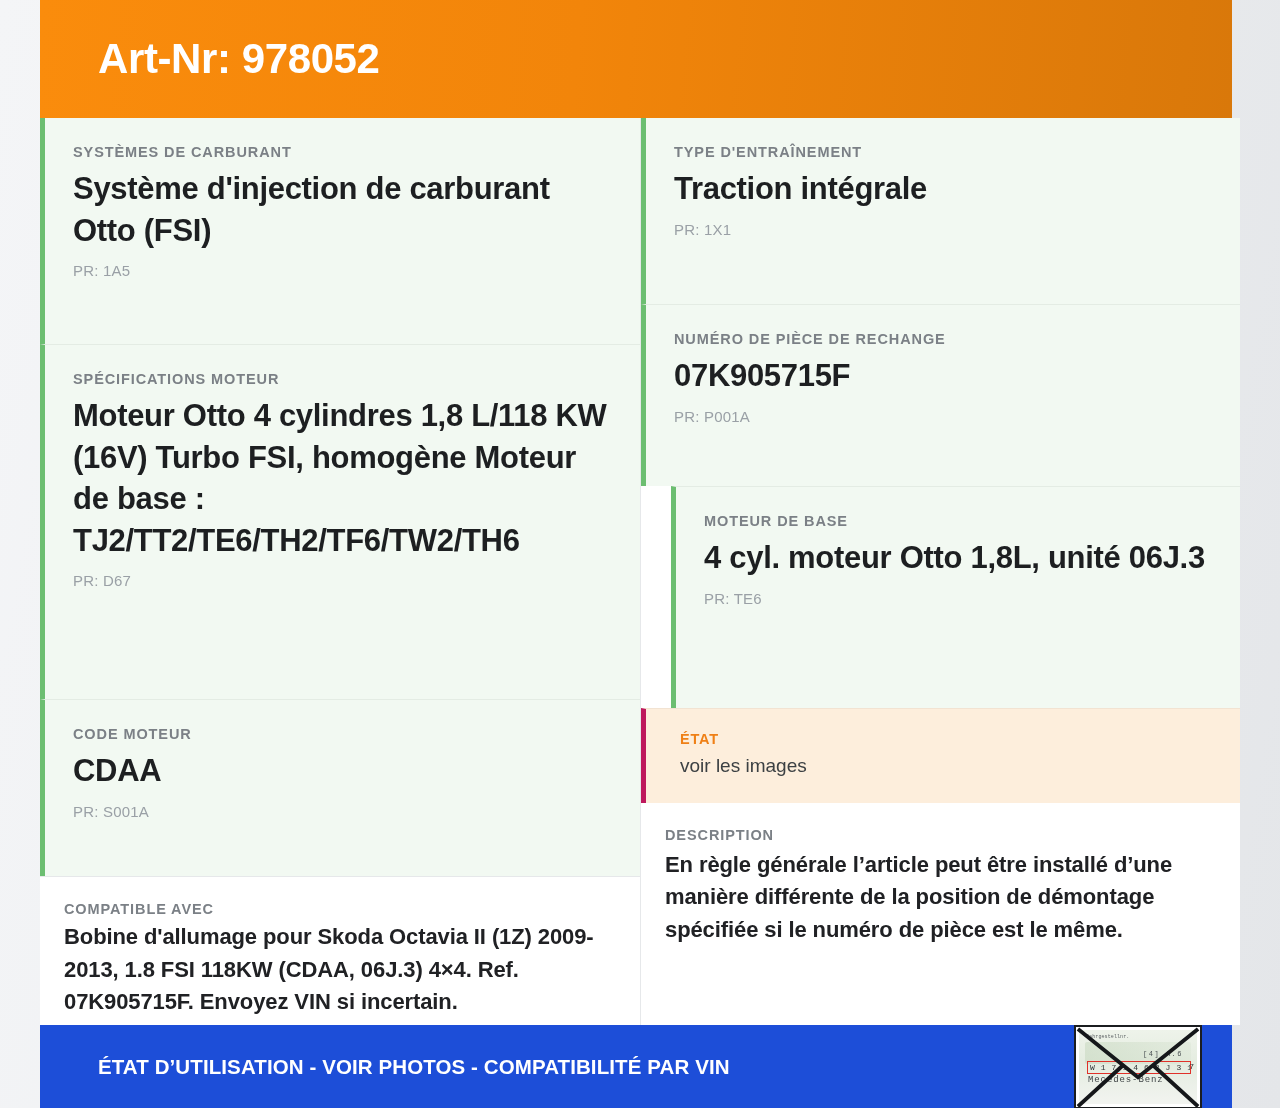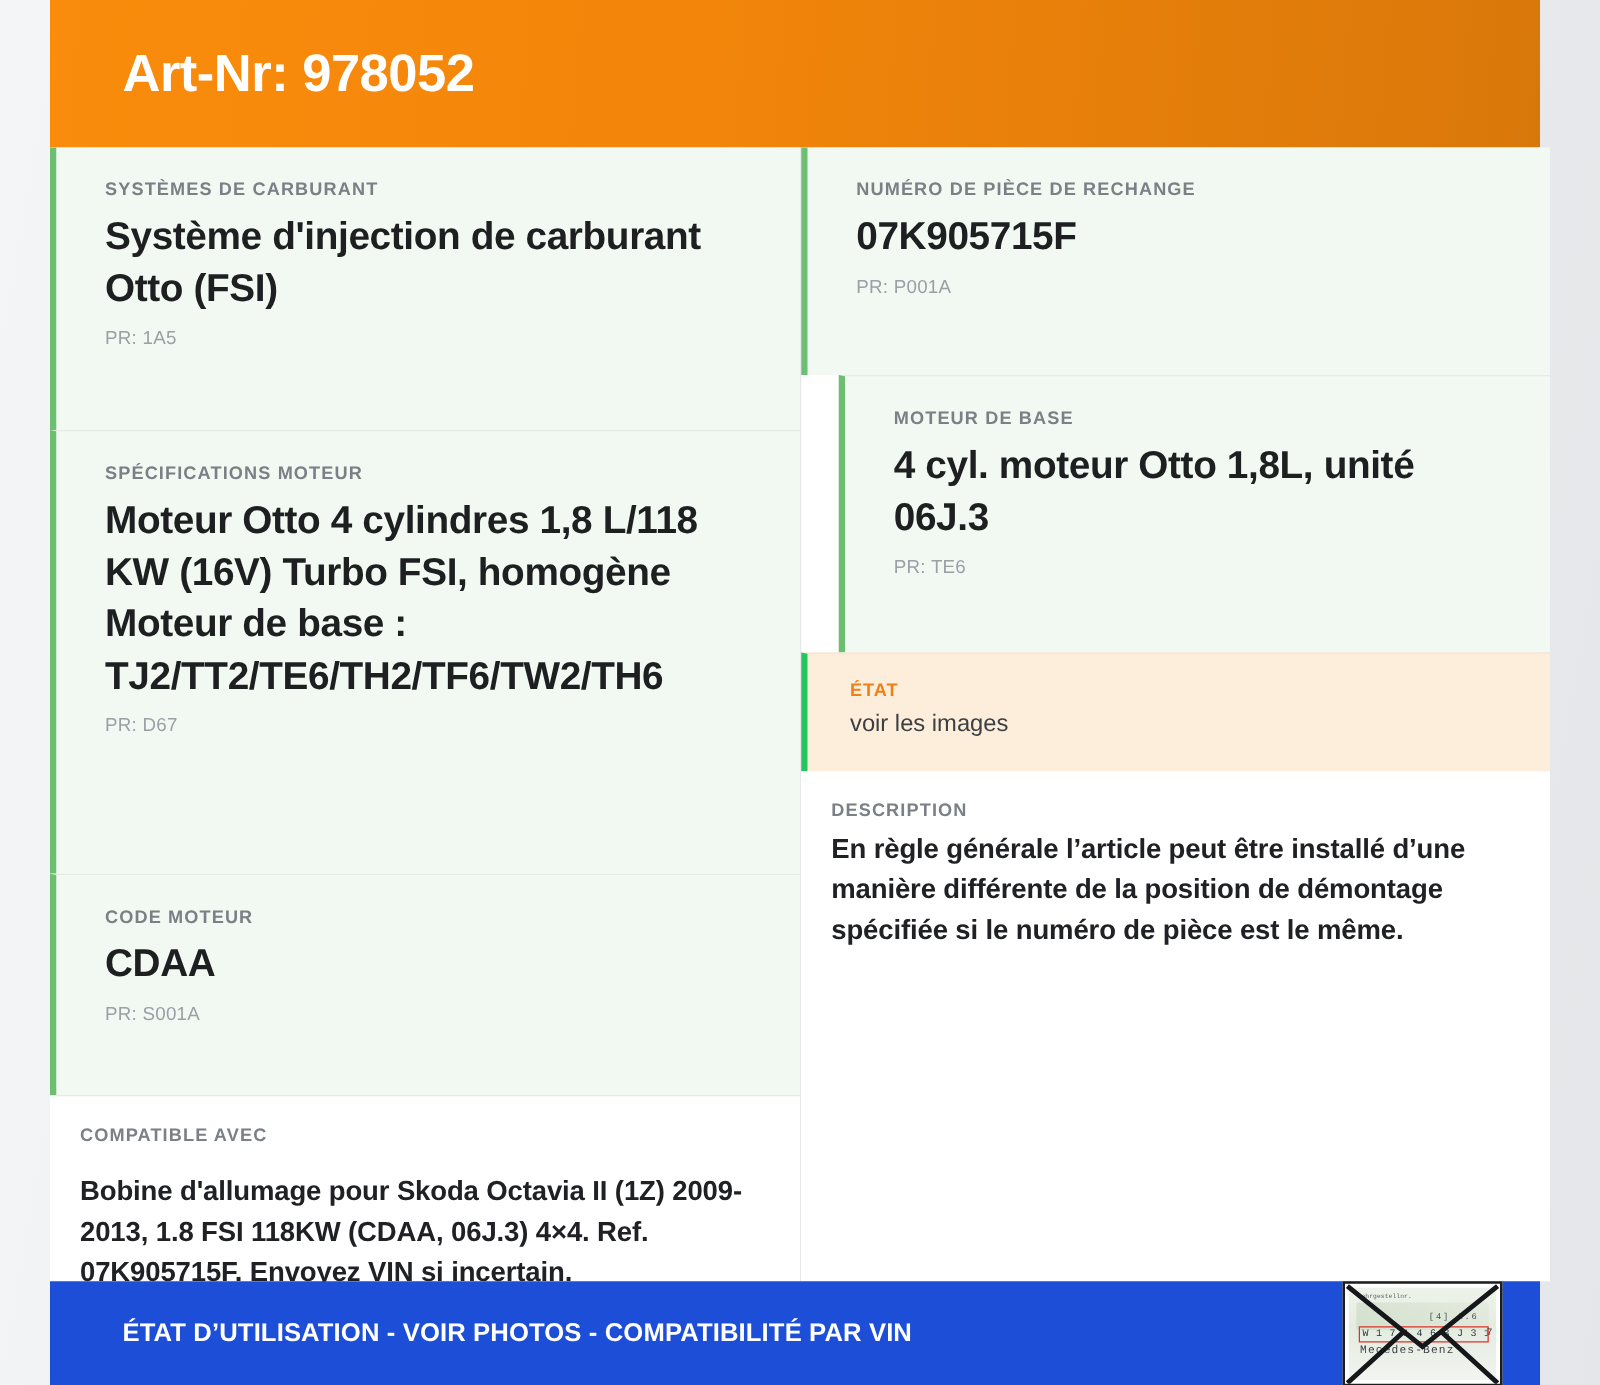--- a/index.html
+++ b/index.html
@@ -52,21 +52,21 @@
     display: flex;
     flex-direction: column;
   }
   .col-left  { width: 600px; flex: 0 0 600px; }
   .col-right { width: 600px; flex: 0 0 600px; border-left: 1px solid #e6e8ea; }
 
   
   .card {
     background: #f2f9f2;
     border-left: 5px solid #6cbe71;
-    padding: 26px 28px 24px 39px;
+    padding: 26px 28px 24px 28px;
   }
   .card + .card { border-top: 1px solid #e4ecE4; }
   .col-left .card.first,
   .col-right .card.first { border-top: none; }
 
   .card-label {
     font-size: 14.5px;
     font-weight: bold;
     letter-spacing: 0.9px;
     color: #7b8086;
@@ -93,21 +93,21 @@
   .card-code   { min-height: 177px; }
 
   
   .card-drive  { min-height: 186px; }
   .card-part   { min-height: 182px; }
   .card-base   { min-height: 222px; margin-left: 30px; }
 
   
   .card-etat {
     background: #fdeedc;
-    border-left: 5px solid #22c55e;
+    border-left: 5px solid #be185d;
     border-top: 1px solid #f2e3d2;
     padding: 22px 28px 24px 34px;
     min-height: 92px;
   }
   .card-etat .card-label { color: #ef8017; margin-bottom: 7px; letter-spacing: 0.8px; }
   .card-etat .etat-value {
     font-size: 19px;
     color: #3c4043;
     line-height: 1.3;
   }
@@ -117,21 +117,21 @@
     background: #ffffff;
     padding: 24px 30px 26px 24px;
     flex: 1 1 auto;
   }
   .plain-label {
     font-size: 14.5px;
     font-weight: bold;
     letter-spacing: 0.9px;
     color: #7b8086;
     text-transform: uppercase;
-    margin-bottom: 20px;
+    margin-bottom: 4px;
   }
   .plain-text {
     font-size: 22px;
     font-weight: bold;
     color: #202124;
     line-height: 1.48;
     letter-spacing: -0.1px;
   }
   .plain-desc .plain-label { margin-bottom: 6px; }
   .plain-desc .plain-text { font-weight: bold; }
@@ -257,20 +257,25 @@
 
       <div class="plain plain-compat">
         <div class="plain-label">Compatible avec</div>
         <div class="plain-text">Bobine d'allumage pour Skoda Octavia II (1Z) 2009-2013, 1.8 FSI 118KW (CDAA, 06J.3) 4×4. Ref. 07K905715F. Envoyez VIN si incertain.</div>
       </div>
 
     </div>
 
     <div class="col col-right">
 
+      <div class="card card-drive first">
+        <div class="card-label">Type d'entraînement</div>
+        <div class="card-value">Traction intégrale</div>
+        <div class="card-pr">PR: 1X1</div>
+      </div>
 
       <div class="card card-part">
         <div class="card-label">Numéro de pièce de rechange</div>
         <div class="card-value">07K905715F</div>
         <div class="card-pr">PR: P001A</div>
       </div>
 
       <div class="card card-base">
         <div class="card-label">Moteur de base</div>
         <div class="card-value">4 cyl. moteur Otto 1,8L, unité 06J.3</div>

